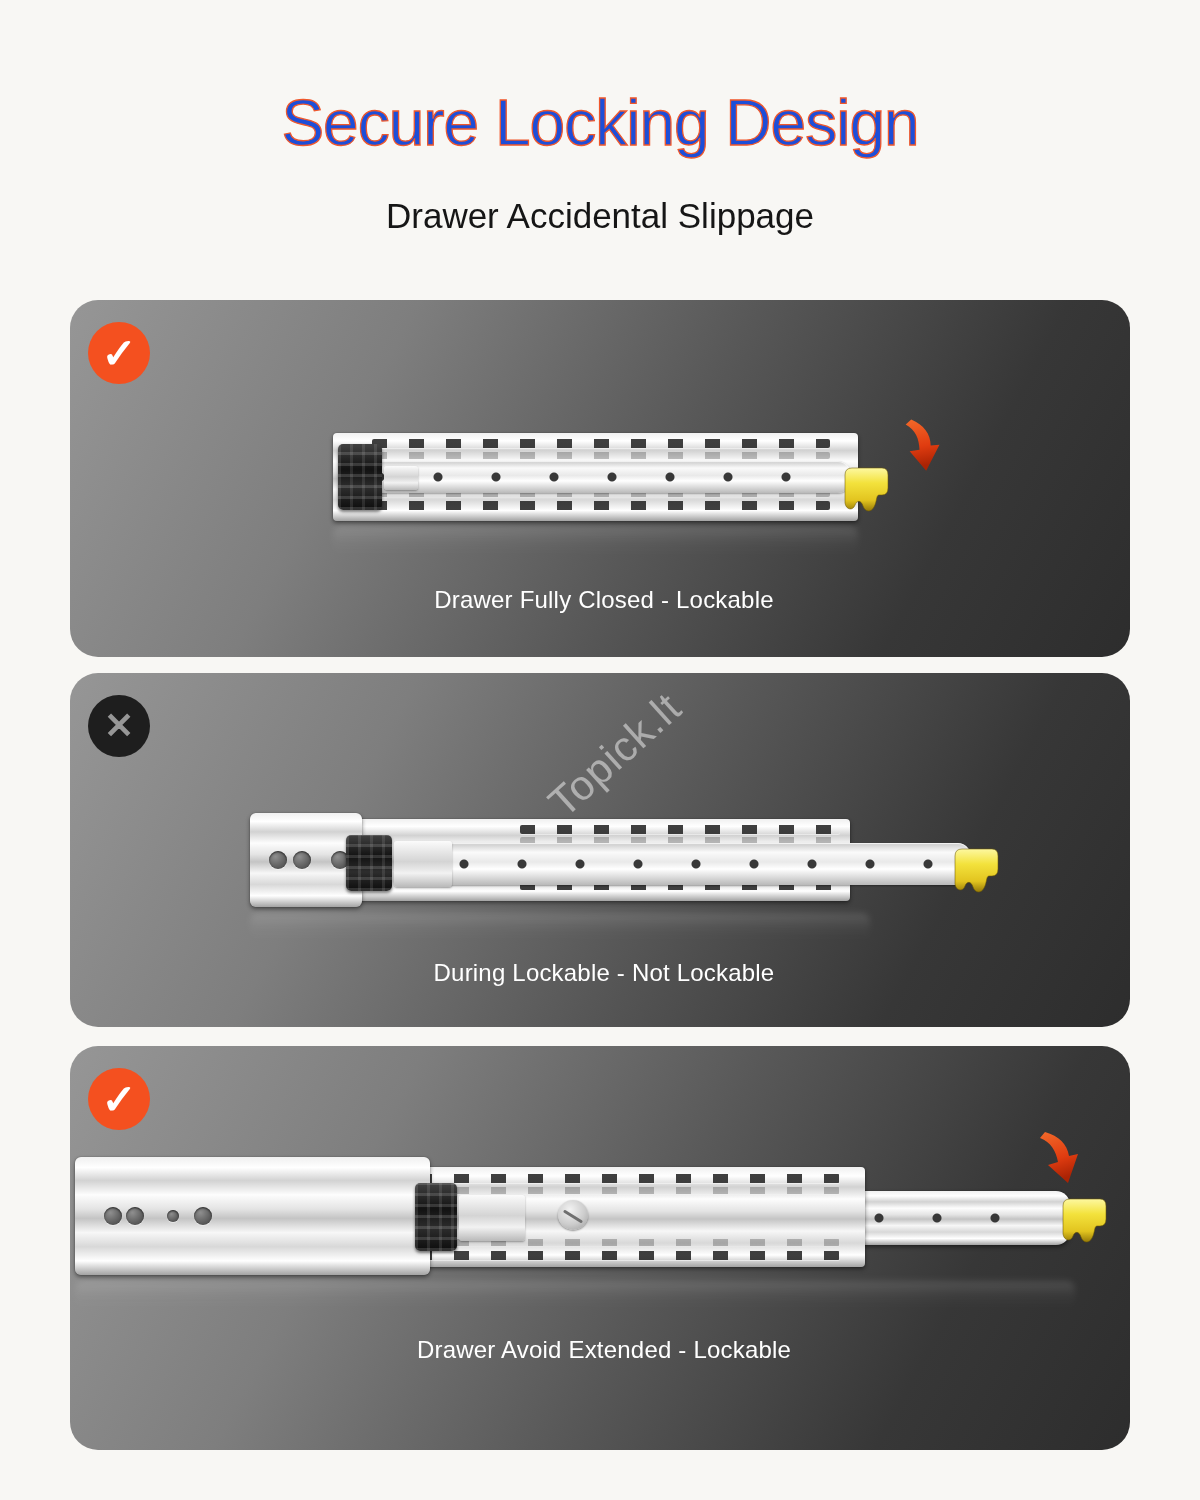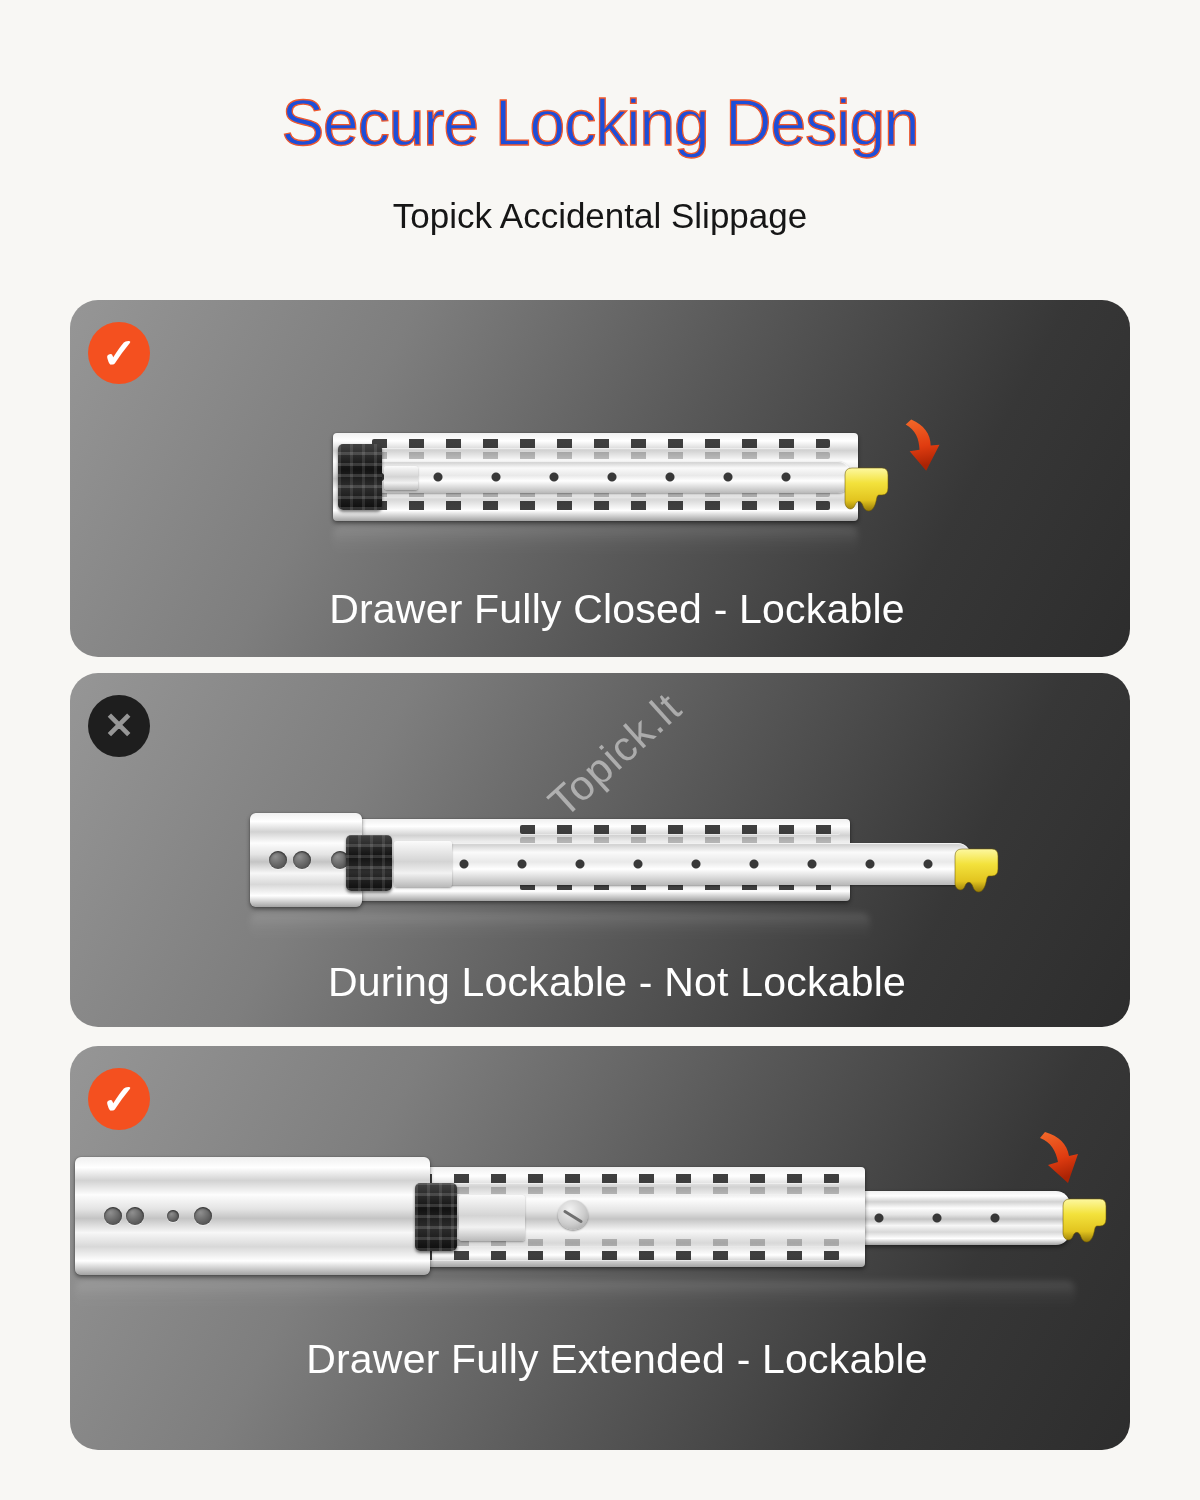--- a/index.html
+++ b/index.html
@@ -33,22 +33,22 @@
   .panel-3 { top:1046px; height:404px; }
 
   .badge {
     position:absolute; left:18px; top:22px; width:62px; height:62px;
     border-radius:50%; display:flex; align-items:center; justify-content:center;
   }
   .badge-check { background:#f4501f; color:#ffffff; font-size:42px; font-weight:700; }
   .badge-cross { background:#1e1e1e; color:#979797; font-size:36px; font-weight:700; }
 
   .caption {
-    position:absolute; left:17px; width:100%; top:286px; text-align:center;
-    color:#ffffff; font-size:41px; font-weight:500; letter-spacing:.2px;
+    position:absolute; left:4px; width:100%; top:286px; text-align:center;
+    color:#ffffff; font-size:24px; font-weight:500; letter-spacing:.2px;
   }
   .panel-3 .caption { top:290px; }
 
   .watermark {
     position:absolute; left:545px; top:82px;
     transform:translate(-50%,-50%) rotate(-42deg);
     color:rgba(235,235,235,.55); font-size:42px; font-weight:400;
     letter-spacing:1px; white-space:nowrap;
   }
 
@@ -124,21 +124,21 @@
       <stop offset="0" stop-color="#f26a2a"></stop>
       <stop offset="0.6" stop-color="#e03c10"></stop>
       <stop offset="1" stop-color="#ab2304"></stop>
     </linearGradient>
   </defs>
 </svg>
 
 <div class="canvas">
 
   <h1 class="title">Secure Locking Design</h1>
-  <p class="subtitle">Topick Accidental Slippage</p>
+  <p class="subtitle">Drawer Accidental Slippage</p>
 
   <section class="panel panel-1">
     <div class="badge badge-check">
       <span>✓</span>
     </div>
 
     <div class="slide" style="left:260px; top:128px; width:620px; height:145px;">
       <div class="rail" style="left:3px; top:5px; width:525px; height:88px;"></div>
       <div class="slots" style="left:42px; top:11px; width:458px;"></div>
       <div class="slots dim" style="left:42px; top:24px; width:458px;"></div>
@@ -216,16 +216,16 @@
       <div class="cam" style="left:483px; top:49px; width:30px; height:30px;"></div>
       <svg class="lever" style="left:985px; top:46px;" width="48" height="56" viewBox="0 0 48 56">
         <path d="M10 2 H40 Q46 2 46 9 V22 Q46 29 40 29 H37 C34 29 35 36 32 41 C29 47 23 46 21 40 C19 34 15 34 13 39 C11 45 4 44 3 37 V9 Q3 2 10 2 Z" fill="url(#yelg)" stroke="rgba(110,90,0,.55)" stroke-width="1"></path>
       </svg>
       <svg class="arrow" style="left:962px; top:-22px;" width="44" height="58" viewBox="0 0 44 58">
         <path d="M8 3 C22 7 30 15 32 27 L41 25 L31 54 L11 36 L21 33 C19 22 14 13 3 9 Z" fill="url(#redg)"></path>
       </svg>
       <div class="reflection" style="left:0; top:130px; width:1000px; height:28px;"></div>
     </div>
 
-    <div class="caption">Drawer Fully Extended - Lockable</div>
+    <div class="caption">Drawer Avoid Extended - Lockable</div>
   </section>
 
 </div>
 
 </body></html>

